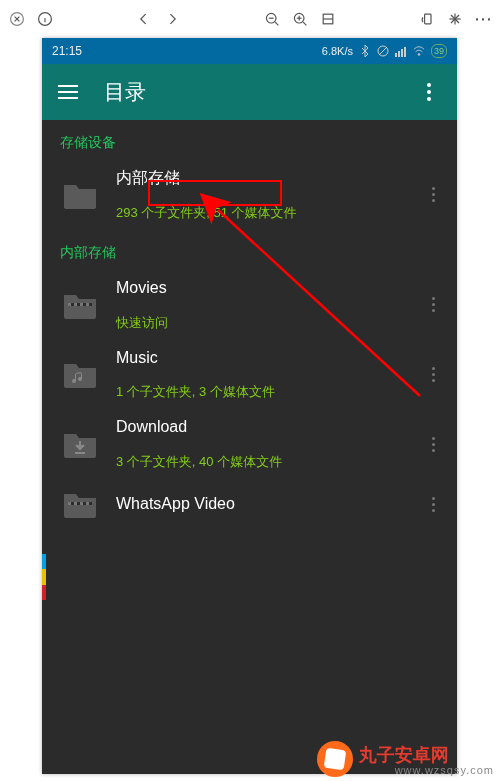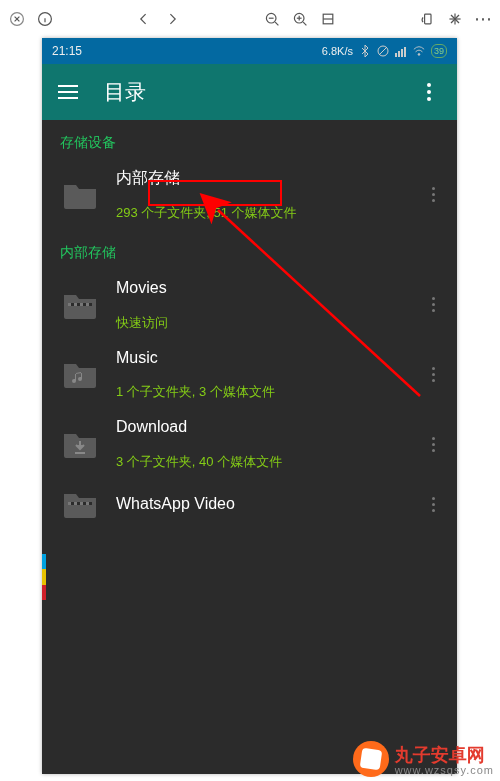--- a/index.html
+++ b/index.html
@@ -138,21 +138,21 @@
     position:relative;
   }
   .wm-logo::before{
     content:"";
     width:20px;height:20px;
     background:#fff;
     border-radius:4px;
     transform:rotate(8deg);
   }
   .wm-text .t1{ color:#e33b2e; font-weight:700; font-size:18px; line-height:1;}
-  .wm-text .t2{ color:#888; font-size:11px; letter-spacing:1px; line-height:1.2;}
+  .wm-text .t2{ color:#888; font-size:11px; letter-spacing:1px; line-height:1.2;margin-left:36px;}
   .color-strip{
     position:absolute;
     left:42px;
     top:554px;
     width:4px;
     height:46px;
     display:flex;
     flex-direction:column;
   }
   .color-strip div{flex:1;}

